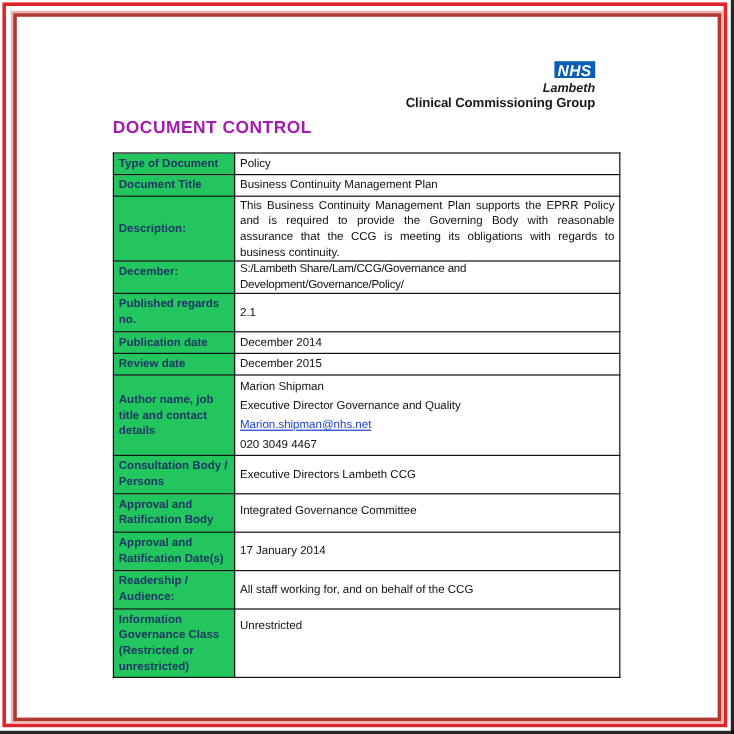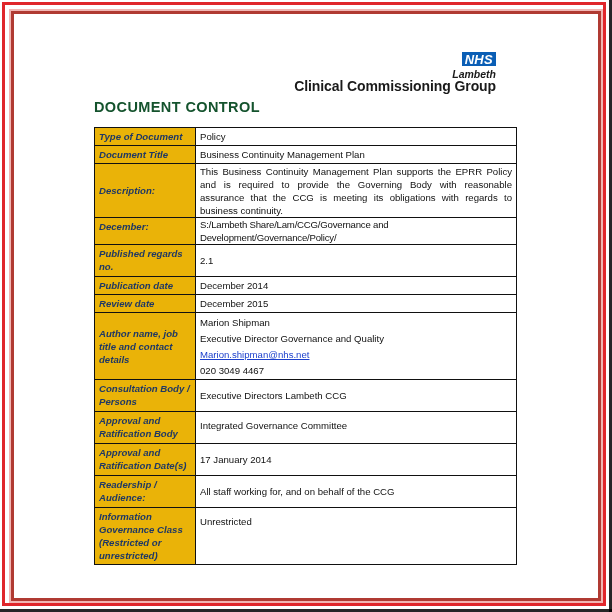--- a/index.html
+++ b/index.html
@@ -6,27 +6,27 @@
   body { width:612px; height:612px; background:#ffffff; position:relative; overflow:hidden; font-family:"Liberation Sans", sans-serif; }
   .frame-outer { position:absolute; left:2px; top:2px; width:604px; height:604px; border:3px solid #e0262b; box-sizing:border-box; }
   .frame-inner { position:absolute; left:11px; top:11px; width:590px; height:590px; border:3px solid #b03a32; box-sizing:border-box; }
   .frame-inner-pink { position:absolute; left:9px; top:9px; width:594px; height:594px; border:2px solid #f2b6b3; box-sizing:border-box; }
   .edge-shadow-r { position:absolute; right:0; top:0; width:3px; height:612px; background:#000; opacity:0.85; }
   .edge-shadow-b { position:absolute; left:0; bottom:0; width:612px; height:3px; background:#000; opacity:0.85; }
 
   .logo { position:absolute; right:116px; top:50px; text-align:right; }
   .nhs-badge { display:inline-block; background:#0a5eb5; color:#fff; font-weight:bold; font-style:italic; font-size:13px; line-height:13px; padding:1px 3px 0 3px; letter-spacing:0.3px; }
   .logo-line { font-size:10.5px; font-weight:bold; font-style:italic; color:#1a1a1a; line-height:12px; }
-  .logo-line.org { font-style:normal; font-weight:bold; font-size:14px; letter-spacing:-0.1px;padding-left:32px; }
+  .logo-line.org { font-style:normal; font-weight:bold; font-size:11px; letter-spacing:-0.1px;padding-left:32px; }
 
-  .doc-title { position:absolute; left:94px; top:99px; font-size:14.5px; font-weight:bold; color:#14532d; letter-spacing:0.4px; }
+  .doc-title { position:absolute; left:94px; top:99px; font-size:14.5px; font-weight:bold; color:#a21caf; letter-spacing:0.4px; }
 
   table.dc { position:absolute; left:94px; top:127px; width:423px; border-collapse:collapse; table-layout:fixed; }
   table.dc td { border:1px solid #111; padding:0 4px; vertical-align:top; font-size:9.6px; line-height:13px; color:#111; }
-  table.dc td.lbl { width:92px; background:#eab308; color:#1f3864; font-weight:bold; font-style:italic; padding-top:2px; }
+  table.dc td.lbl { width:92px; background:#22c55e; color:#1f3864; font-weight:bold; padding-top:2px; }
   table.dc td.val { padding-top:2px; }
   table.dc td.lbl.mid, table.dc td.val.mid { vertical-align:middle; padding-top:0; }
   .desc { text-align:justify; font-size:8.6px; line-height:11px; padding-top:1px !important; }
   .loc { font-size:7px; letter-spacing:-0.2px;margin-top:46px; }
   .link { color:#1b3fcc; text-decoration:underline; }
   .line { display:block; line-height:16px; }
 </style>
 </head>
 <body>
 

